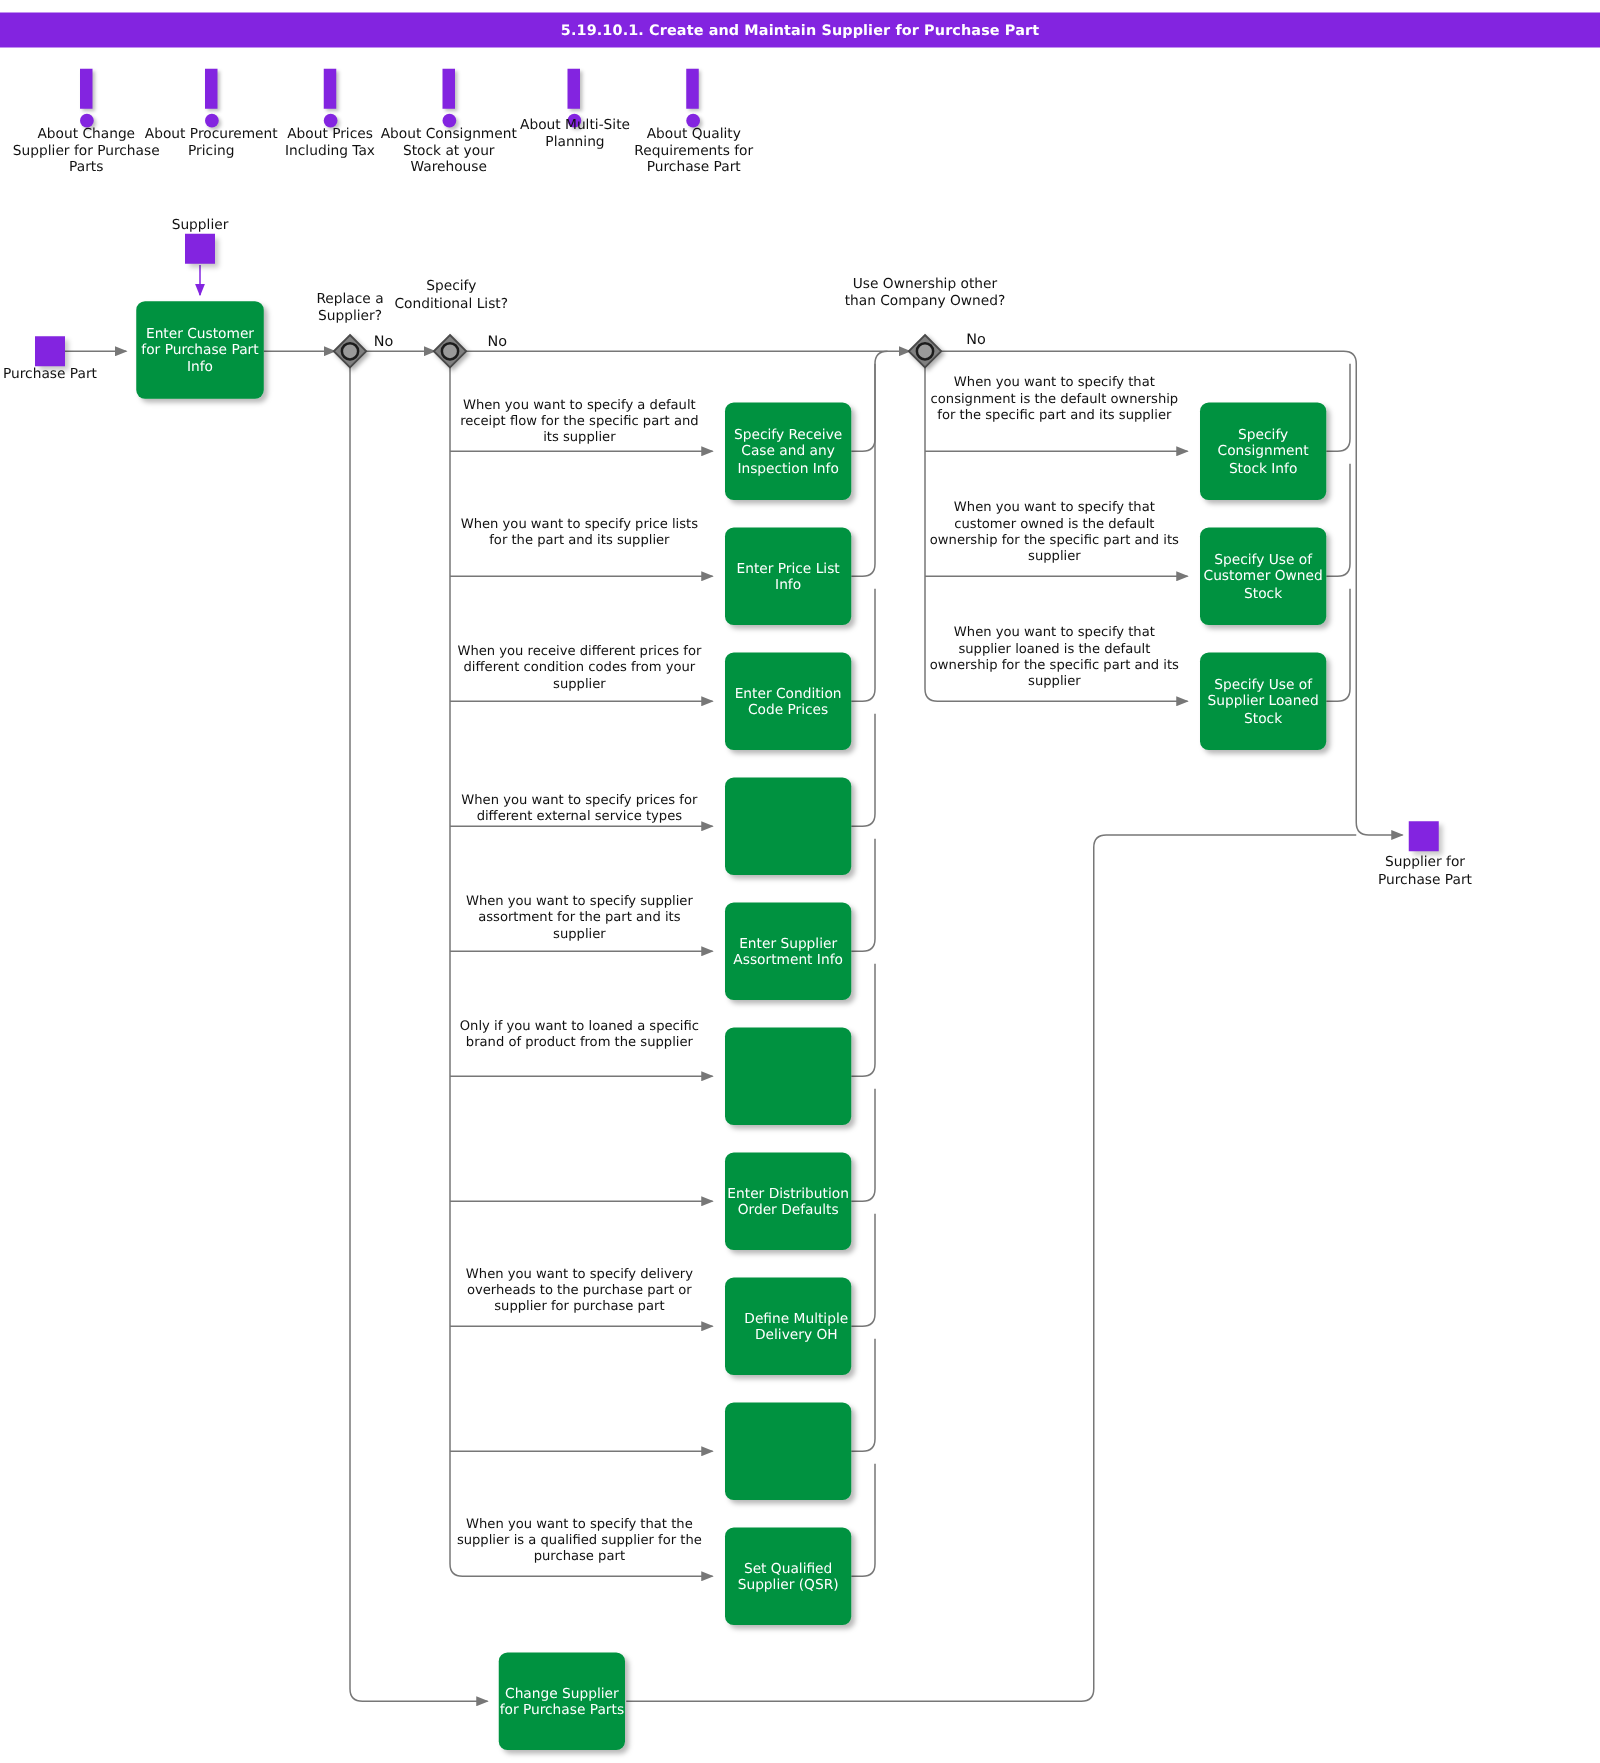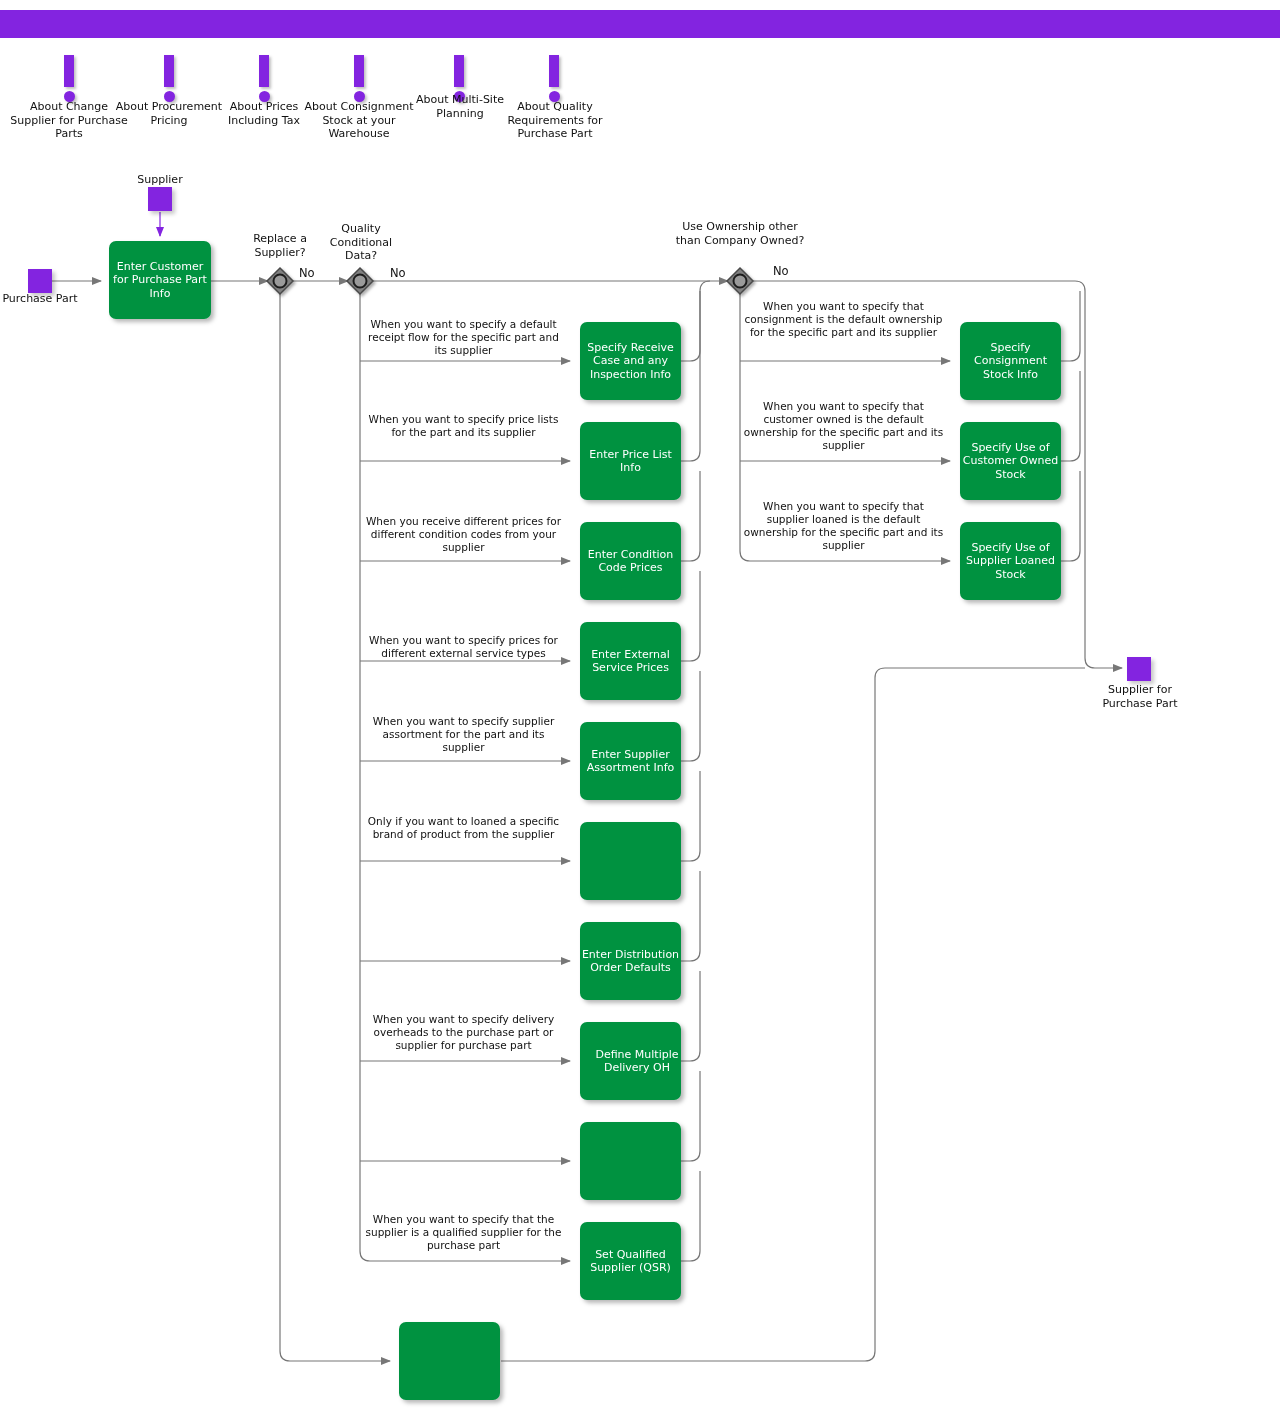--- a/index.html
+++ b/index.html
@@ -1,20 +1,20 @@
 <!DOCTYPE html>
 <html><head>
 <meta charset="utf-8">
 <style>
   html,body{margin:0;padding:0;background:#ffffff;}
   body{width:1280px;height:1410px;font-family:"DejaVu Sans",sans-serif;overflow:hidden;}
   #root{position:relative;width:1280px;height:1410px;}
   .titlebar{position:absolute;left:0;top:10px;width:1280px;height:28px;background:#8324E0;}
   .titlebar .t{position:absolute;left:0;top:0;width:1280px;line-height:28px;text-align:center;
-      color:#ffffff;font-size:11.5px;font-weight:bold;font-family:"DejaVu Sans",sans-serif;letter-spacing:.1px;margin-top:20px;}
+      color:#ffffff;font-size:11.5px;font-weight:bold;font-family:"DejaVu Sans",sans-serif;letter-spacing:.1px;}
   svg{position:absolute;left:0;top:0;width:1280px;height:1410px;}
   .lbl{position:absolute;font-size:11px;color:#111111;text-align:center;line-height:13.5px;
        font-family:"DejaVu Sans",sans-serif;}
   .boxtext{position:absolute;color:#ffffff;font-size:11px;line-height:13.5px;text-align:center;
        font-family:"DejaVu Sans",sans-serif;display:flex;align-items:center;justify-content:center;}
   .cond{position:absolute;font-size:10.5px;color:#111111;text-align:center;line-height:13px;
        font-family:"DejaVu Sans",sans-serif;}
   .nolbl{position:absolute;font-size:11.5px;color:#111111;font-family:"DejaVu Sans",sans-serif;}
   .bangwrap{position:absolute;width:0;height:0;}
   .bangbar{position:absolute;width:10px;height:32px;background:#8324E0;box-shadow:2px 2px 3px rgba(0,0,0,.25);}
@@ -150,21 +150,21 @@
       <path d="M360,268 L373,281 L360,294 L347,281 z" fill="#808080" stroke="#4a4a4a" stroke-width="1.5"></path>
       <circle cx="360" cy="281" r="6.5" fill="#9a9a9a" stroke="#1f1f1f" stroke-width="2"></circle>
       <path d="M740,268 L753,281 L740,294 L727,281 z" fill="#808080" stroke="#4a4a4a" stroke-width="1.5"></path>
       <circle cx="740" cy="281" r="6.5" fill="#9a9a9a" stroke="#1f1f1f" stroke-width="2"></circle>
     </g>
   </svg>
 
   <div class="lbl" style="left:230px;top:232px;width:100px">Replace a Supplier?</div>
   <div class="nolbl" style="left:299px;top:266px">No</div>
 
-  <div class="lbl" style="left:315px;top:222px;width:92px">Quality Conditional Data?</div>
+  <div class="lbl" style="left:315px;top:222px;width:92px">Specify Conditional List?</div>
   <div class="nolbl" style="left:390px;top:266px">No</div>
 
   <div class="lbl" style="left:673px;top:220px;width:134px">Use Ownership other than Company Owned?</div>
   <div class="nolbl" style="left:773px;top:264px">No</div>
 
   <svg style="left:0;top:0;pointer-events:none" viewBox="0 0 1280 1410">
     <g filter="url(#sh)">
       <rect x="109" y="241" width="102" height="78" rx="7" ry="7" fill="#00923F"></rect>
 
       <rect x="580" y="322" width="101" height="78" rx="7" ry="7" fill="#00923F"></rect>
@@ -199,23 +199,20 @@
   <div class="boxtext" style="left:580px;top:422px;width:101px;height:78px">
       <span>Enter Price List Info</span>
     </div>
 
   <div class="cond" style="left:362px;top:515px;width:203px">When you receive different prices for different condition codes from your supplier</div>
   <div class="boxtext" style="left:580px;top:522px;width:101px;height:78px">
       <span>Enter Condition Code Prices</span>
     </div>
 
   <div class="cond" style="left:362px;top:634px;width:203px">When you want to specify prices for different external service types</div>
-  <div class="boxtext" style="left:580px;top:622px;width:101px;height:78px">
-      <span>Enter External Service Prices</span>
-    </div>
 
   <div class="cond" style="left:362px;top:715px;width:203px">When you want to specify supplier assortment for the part and its supplier</div>
   <div class="boxtext" style="left:580px;top:722px;width:101px;height:78px">
       <span>Enter Supplier Assortment Info</span>
     </div>
 
   <div class="cond" style="left:362px;top:815px;width:203px">Only if you want to loaned a specific brand of product from the supplier</div>
 
   <div class="cond" style="left:362px;top:918px;width:203px"></div>
   <div class="boxtext" style="left:580px;top:922px;width:101px;height:78px">
@@ -242,14 +239,17 @@
   <div class="cond" style="left:742px;top:400px;width:203px">When you want to specify that customer owned is the default ownership for the specific part and its supplier</div>
   <div class="boxtext" style="left:960px;top:422px;width:101px;height:78px">
       <span>Specify Use of Customer Owned Stock</span>
     </div>
 
   <div class="cond" style="left:742px;top:500px;width:203px">When you want to specify that supplier loaned is the default ownership for the specific part and its supplier</div>
   <div class="boxtext" style="left:960px;top:522px;width:101px;height:78px">
       <span>Specify Use of Supplier Loaned Stock</span>
     </div>
 
+  <div class="boxtext" style="left:399px;top:1322px;width:101px;height:78px">
+      <span>Change Supplier for Purchase Parts</span>
+    </div>
 
 </div>
 
 </body></html>

